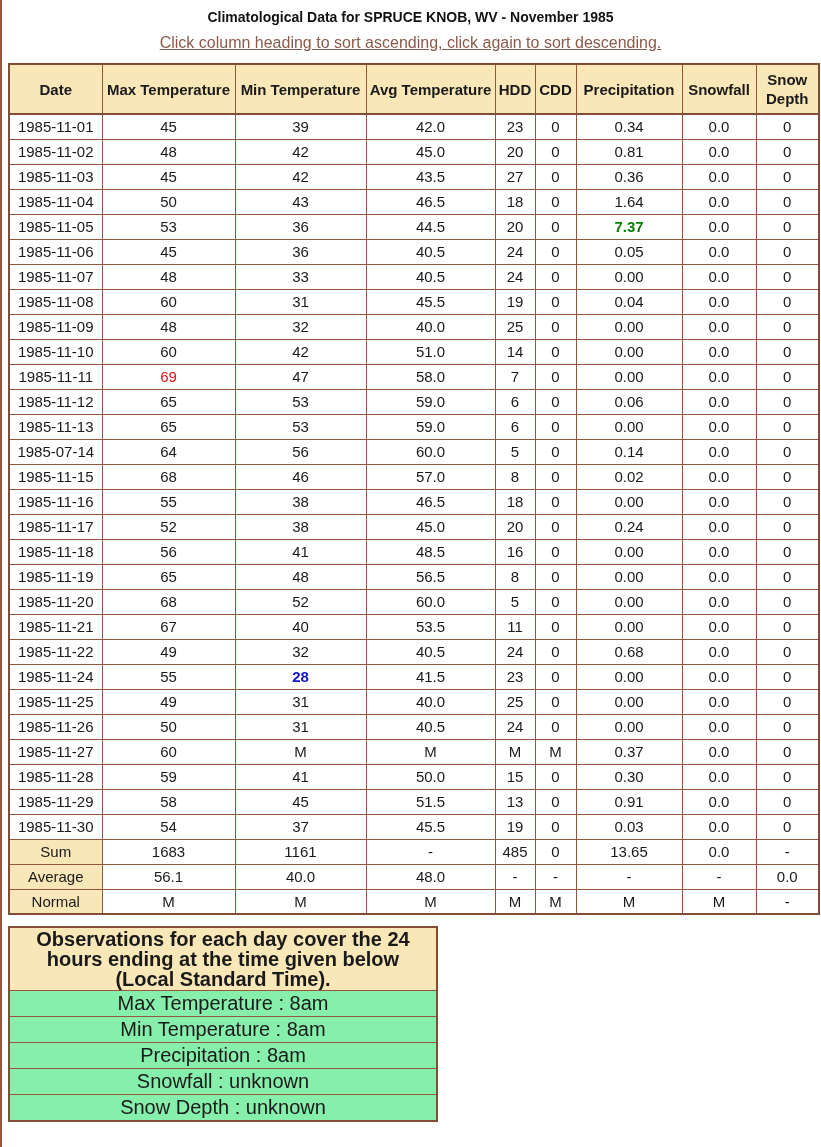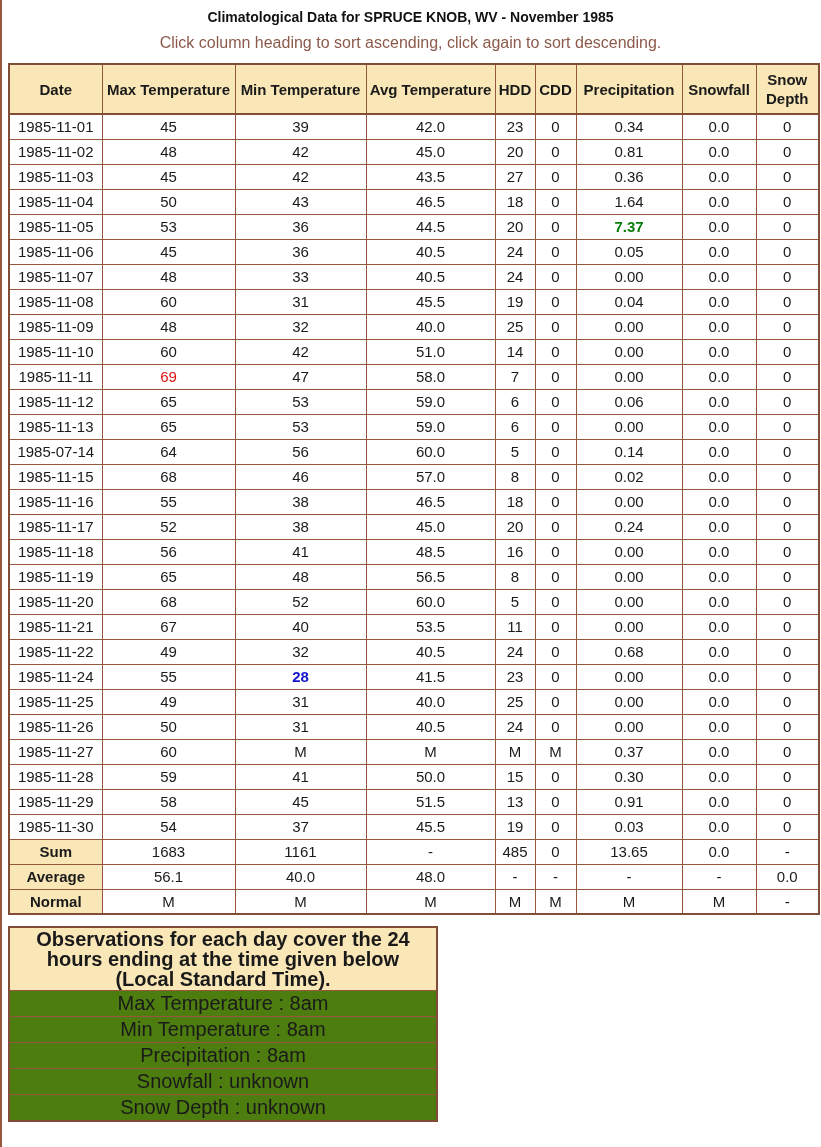--- a/index.html
+++ b/index.html
@@ -22,57 +22,57 @@
   .page-left-border{
     position:absolute;left:0;top:0;width:2px;height:1147px;
     background:var(--border-brown);
   }
   .page-title{
     margin:7px 8px 0 8px;text-align:center;
     font-size:14px;font-weight:bold;line-height:21px;color:#111;
   }
   .page-subtitle{
     margin:5px 8px 2px 8px;text-align:center;
-    font-size:16px;line-height:19px;color:var(--subtitle-brown);
+    font-size:16px;line-height:19px;color:var(--subtitle-brown);text-decoration:underline;
   }
   table.climo{
     margin:11px 0 0 8px;width:810px;
     border-collapse:collapse;table-layout:fixed;
     border:2px solid var(--border-brown-dark);
   }
   table.climo th,table.climo td{
     border:1px solid var(--border-brown);
     text-align:center;vertical-align:middle;
     font-size:15px;padding:0 2px;overflow:hidden;white-space:nowrap;
   }
   table.climo thead th{
     background:var(--header-bg);font-weight:bold;height:50px;
     line-height:19px;white-space:normal;cursor:pointer;
     border-bottom:2px solid var(--border-brown-dark);
   }
   table.climo tbody td{height:25px;background:#fff;}
   table.climo td.row-label{
-    background:var(--header-bg);font-weight:bold;margin-left:44px;
+    background:var(--header-bg);font-weight:normal;margin-left:44px;
   }
   .mark-red{color:var(--record-high-red);font-weight:normal;}
   .mark-blue{color:var(--record-low-blue);font-weight:bold;}
   .mark-green{color:var(--record-precip-green);font-weight:bold;}
   table.footnote{
     margin:11px 0 0 8px;width:430px;
     border-collapse:collapse;table-layout:fixed;
     border:2px solid var(--border-brown-dark);
   }
   table.footnote th,table.footnote td{
     border:1px solid var(--border-brown);
     text-align:center;font-size:20px;padding:1px 8px;
   }
   table.footnote th{
     background:var(--header-bg);font-weight:bold;height:48px;line-height:20px;
   }
-  table.footnote td{height:24px;background:#4d7c0f;}
+  table.footnote td{height:24px;background:#86efac;}
 </style>
 </head>
 <body>
 
 <div class="page-left-border"></div>
 
 <div class="page-title">Climatological Data for SPRUCE KNOB, WV - November 1985</div>
 <div class="page-subtitle">Click column heading to sort ascending, click again to sort descending.</div>
 
 <table class="climo">

